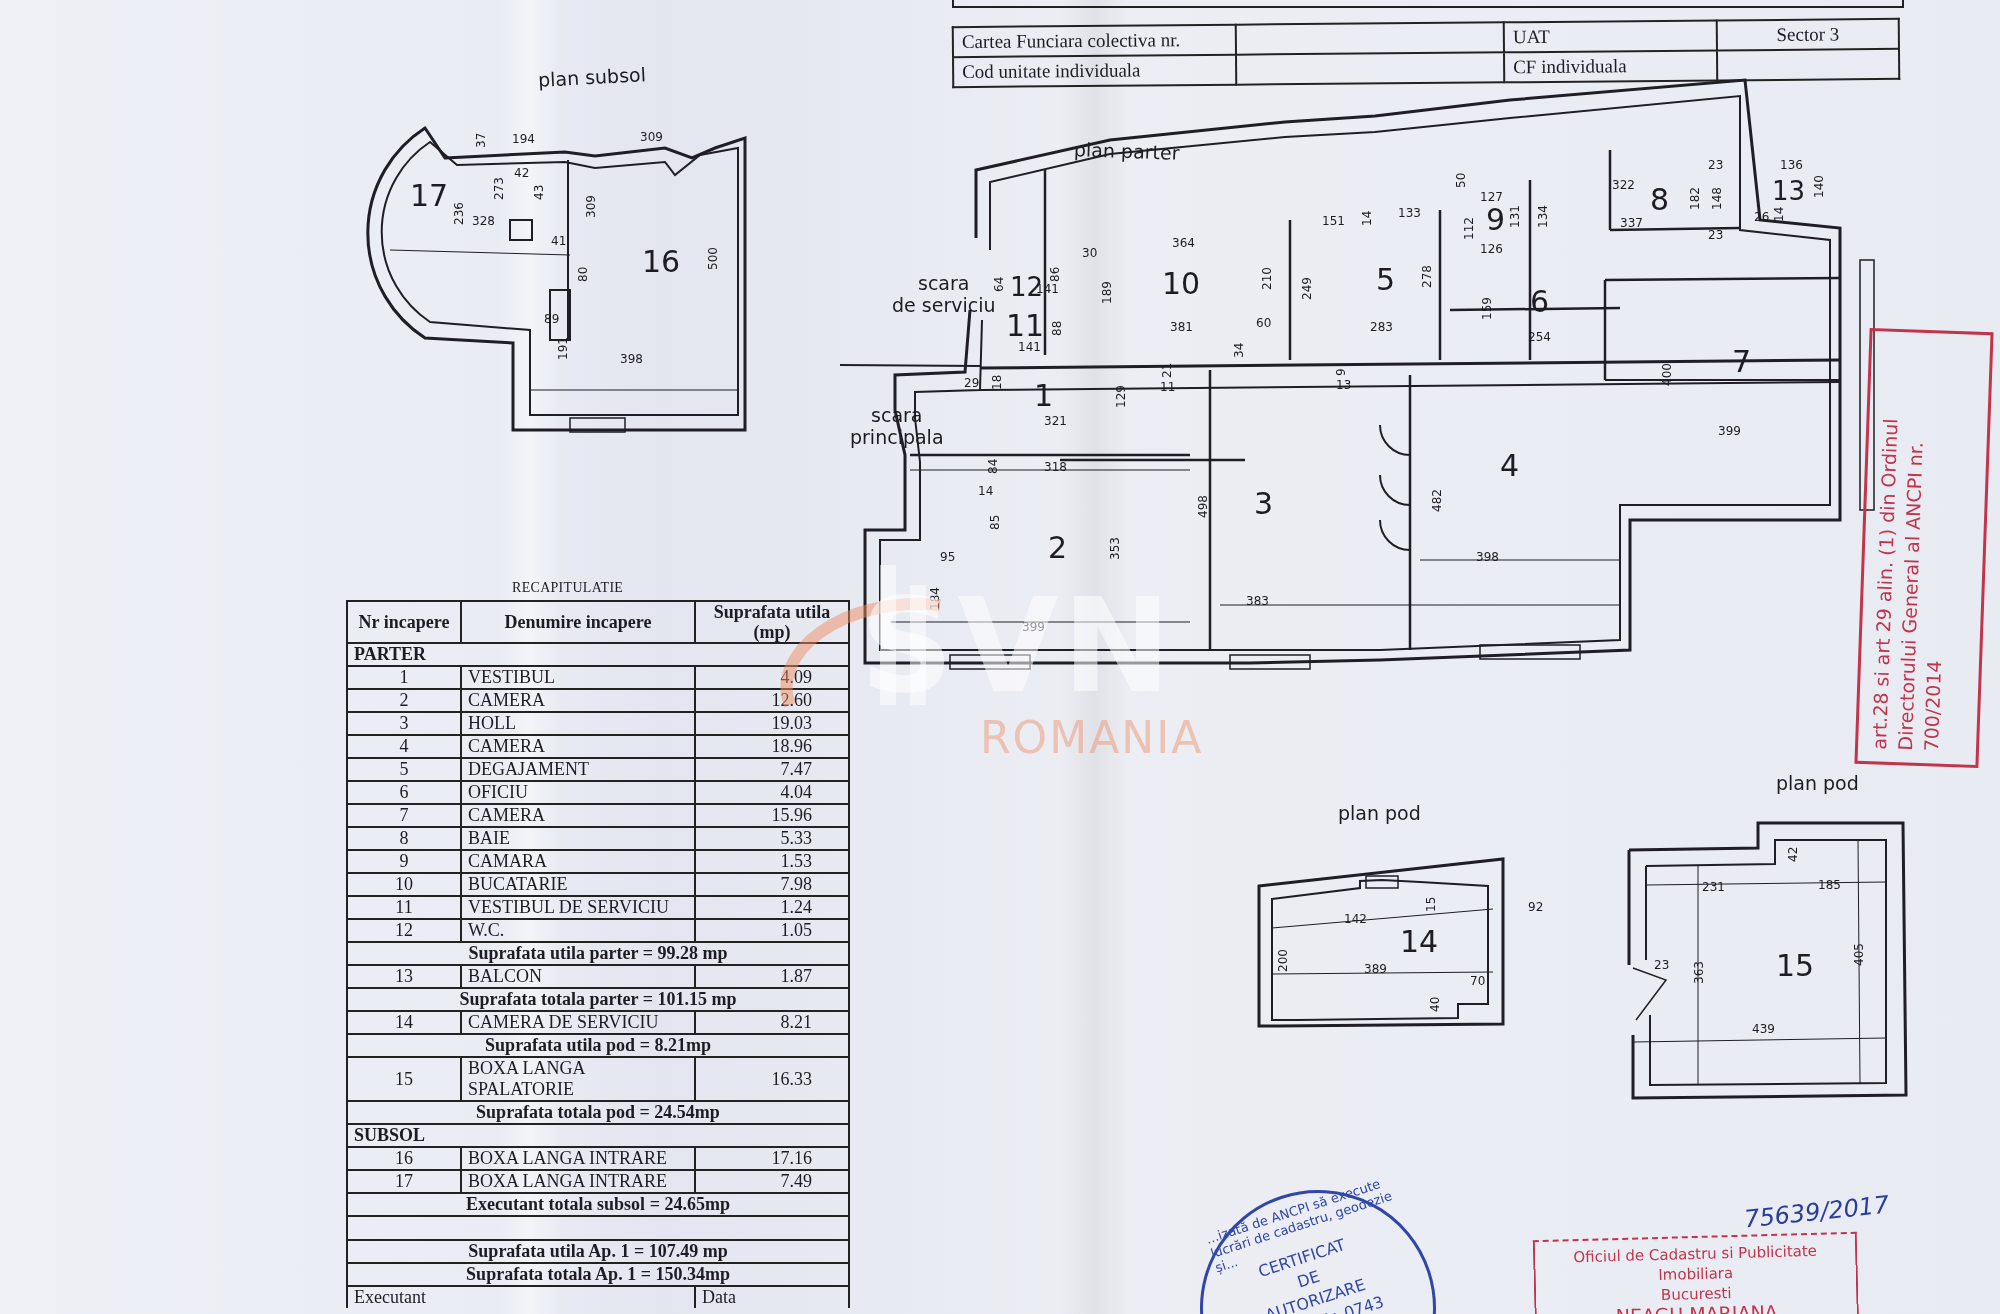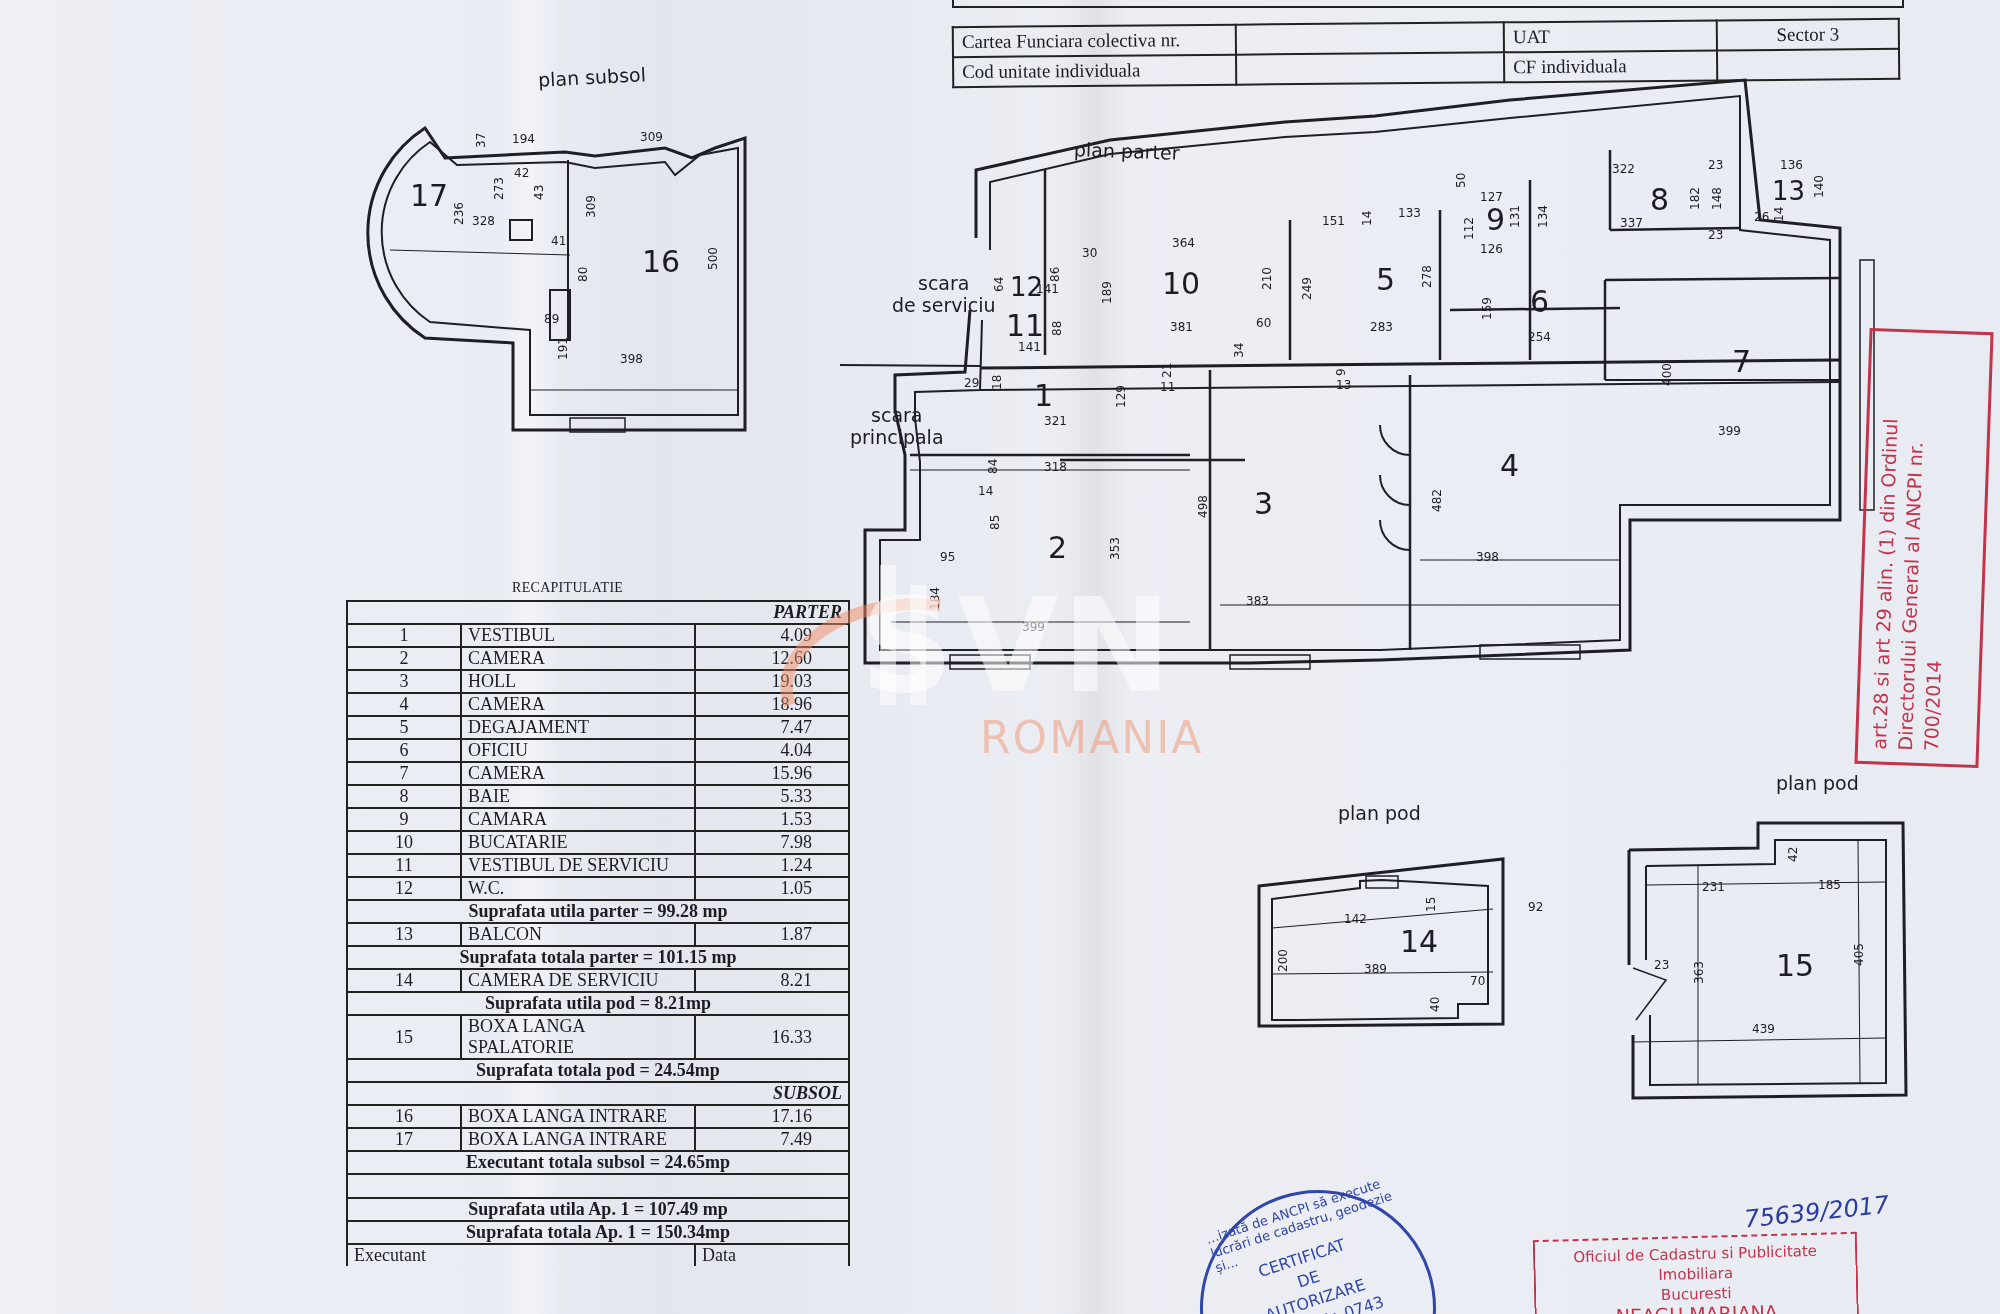--- a/index.html
+++ b/index.html
@@ -18,21 +18,21 @@
   .hdr td { border:2px solid #222; padding:2px 8px; height:24px; }
   .hdr-top { position:absolute; left:952px; top:-14px; width:948px; height:20px; border:2px solid #222; border-top:none; font-size:17px; }
 
   
   .recap-title { position:absolute; left:512px; top:580px; font-size:14px; letter-spacing:0.3px; }
   .recap { position:absolute; left:346px; top:600px; width:504px; border-collapse:collapse; font-size:18px; }
   .recap td, .recap th { border:2px solid #222; padding:0 6px; height:21px; line-height:21px; }
   .recap th { font-weight:bold; font-size:18px; line-height:20px; }
   .recap .c-nr { width:100px; text-align:center; }
   .recap .c-val { width:110px; text-align:right; padding-right:36px; }
-  .recap .section { text-align:right; font-weight:bold;font-style:italic; }
+  .recap .section { text-align:left; font-weight:bold; }
   .recap .sum { text-align:center; font-weight:bold; }
   .recap .empty { height:22px; }
 
   
   .plan-title { position:absolute; font-family:"DejaVu Sans", sans-serif; font-size:19px; }
   .room-no { position:absolute; font-family:"DejaVu Sans", sans-serif; font-size:30px; }
   .dim { position:absolute; font-family:"DejaVu Sans", sans-serif; font-size:12px; }
   .dim.v { transform:rotate(-90deg); transform-origin:left top; }
   .side-label { position:absolute; font-family:"DejaVu Sans", sans-serif; font-size:19px; line-height:22px; }
 
@@ -80,20 +80,25 @@
     <td></td>
     <td>CF individuala</td>
     <td></td>
   </tr>
 </tbody>
   </table>
 
 <div class="recap-title">RECAPITULATIE</div>
 <table class="recap">
   <tbody>
+      <tr>
+    <th class="c-nr">Nr incapere</th>
+    <th>Denumire incapere</th>
+    <th style="width:110px">Suprafata utila  (mp)</th>
+  </tr>
   <tr>
         <td colspan="3" class="section">PARTER</td>
       </tr>
   <tr>
         <td class="c-nr">1</td>
         <td>VESTIBUL</td>
         <td class="c-val">4.09</td>
       </tr>
   <tr>
         <td class="c-nr">2</td>
@@ -316,21 +321,21 @@
 <span class="dim" style="left:1398px;top:206px">133</span>
 <span class="dim v" style="left:1300px;top:300px">249</span>
 <span class="dim v" style="left:1420px;top:288px">278</span>
 <span class="dim" style="left:1370px;top:320px">283</span>
 <span class="dim v" style="left:1454px;top:188px">50</span>
 <span class="dim" style="left:1480px;top:190px">127</span>
 <span class="dim v" style="left:1462px;top:240px">112</span>
 <span class="dim v" style="left:1508px;top:228px">131</span>
 <span class="dim" style="left:1480px;top:242px">126</span>
 <span class="dim v" style="left:1536px;top:228px">134</span>
-<span class="dim" style="left:1612px;top:162px">322</span>
+<span class="dim" style="left:1612px;top:178px">322</span>
 <span class="dim" style="left:1620px;top:216px">337</span>
 <span class="dim v" style="left:1688px;top:210px">182</span>
 <span class="dim v" style="left:1710px;top:210px">148</span>
 <span class="dim" style="left:1708px;top:158px">23</span>
 <span class="dim" style="left:1708px;top:228px">23</span>
 <span class="dim" style="left:1780px;top:158px">136</span>
 <span class="dim v" style="left:1812px;top:198px">140</span>
 <span class="dim" style="left:1754px;top:210px">26</span>
 <span class="dim v" style="left:1772px;top:222px">14</span>
 <span class="dim v" style="left:1480px;top:320px">159</span>

